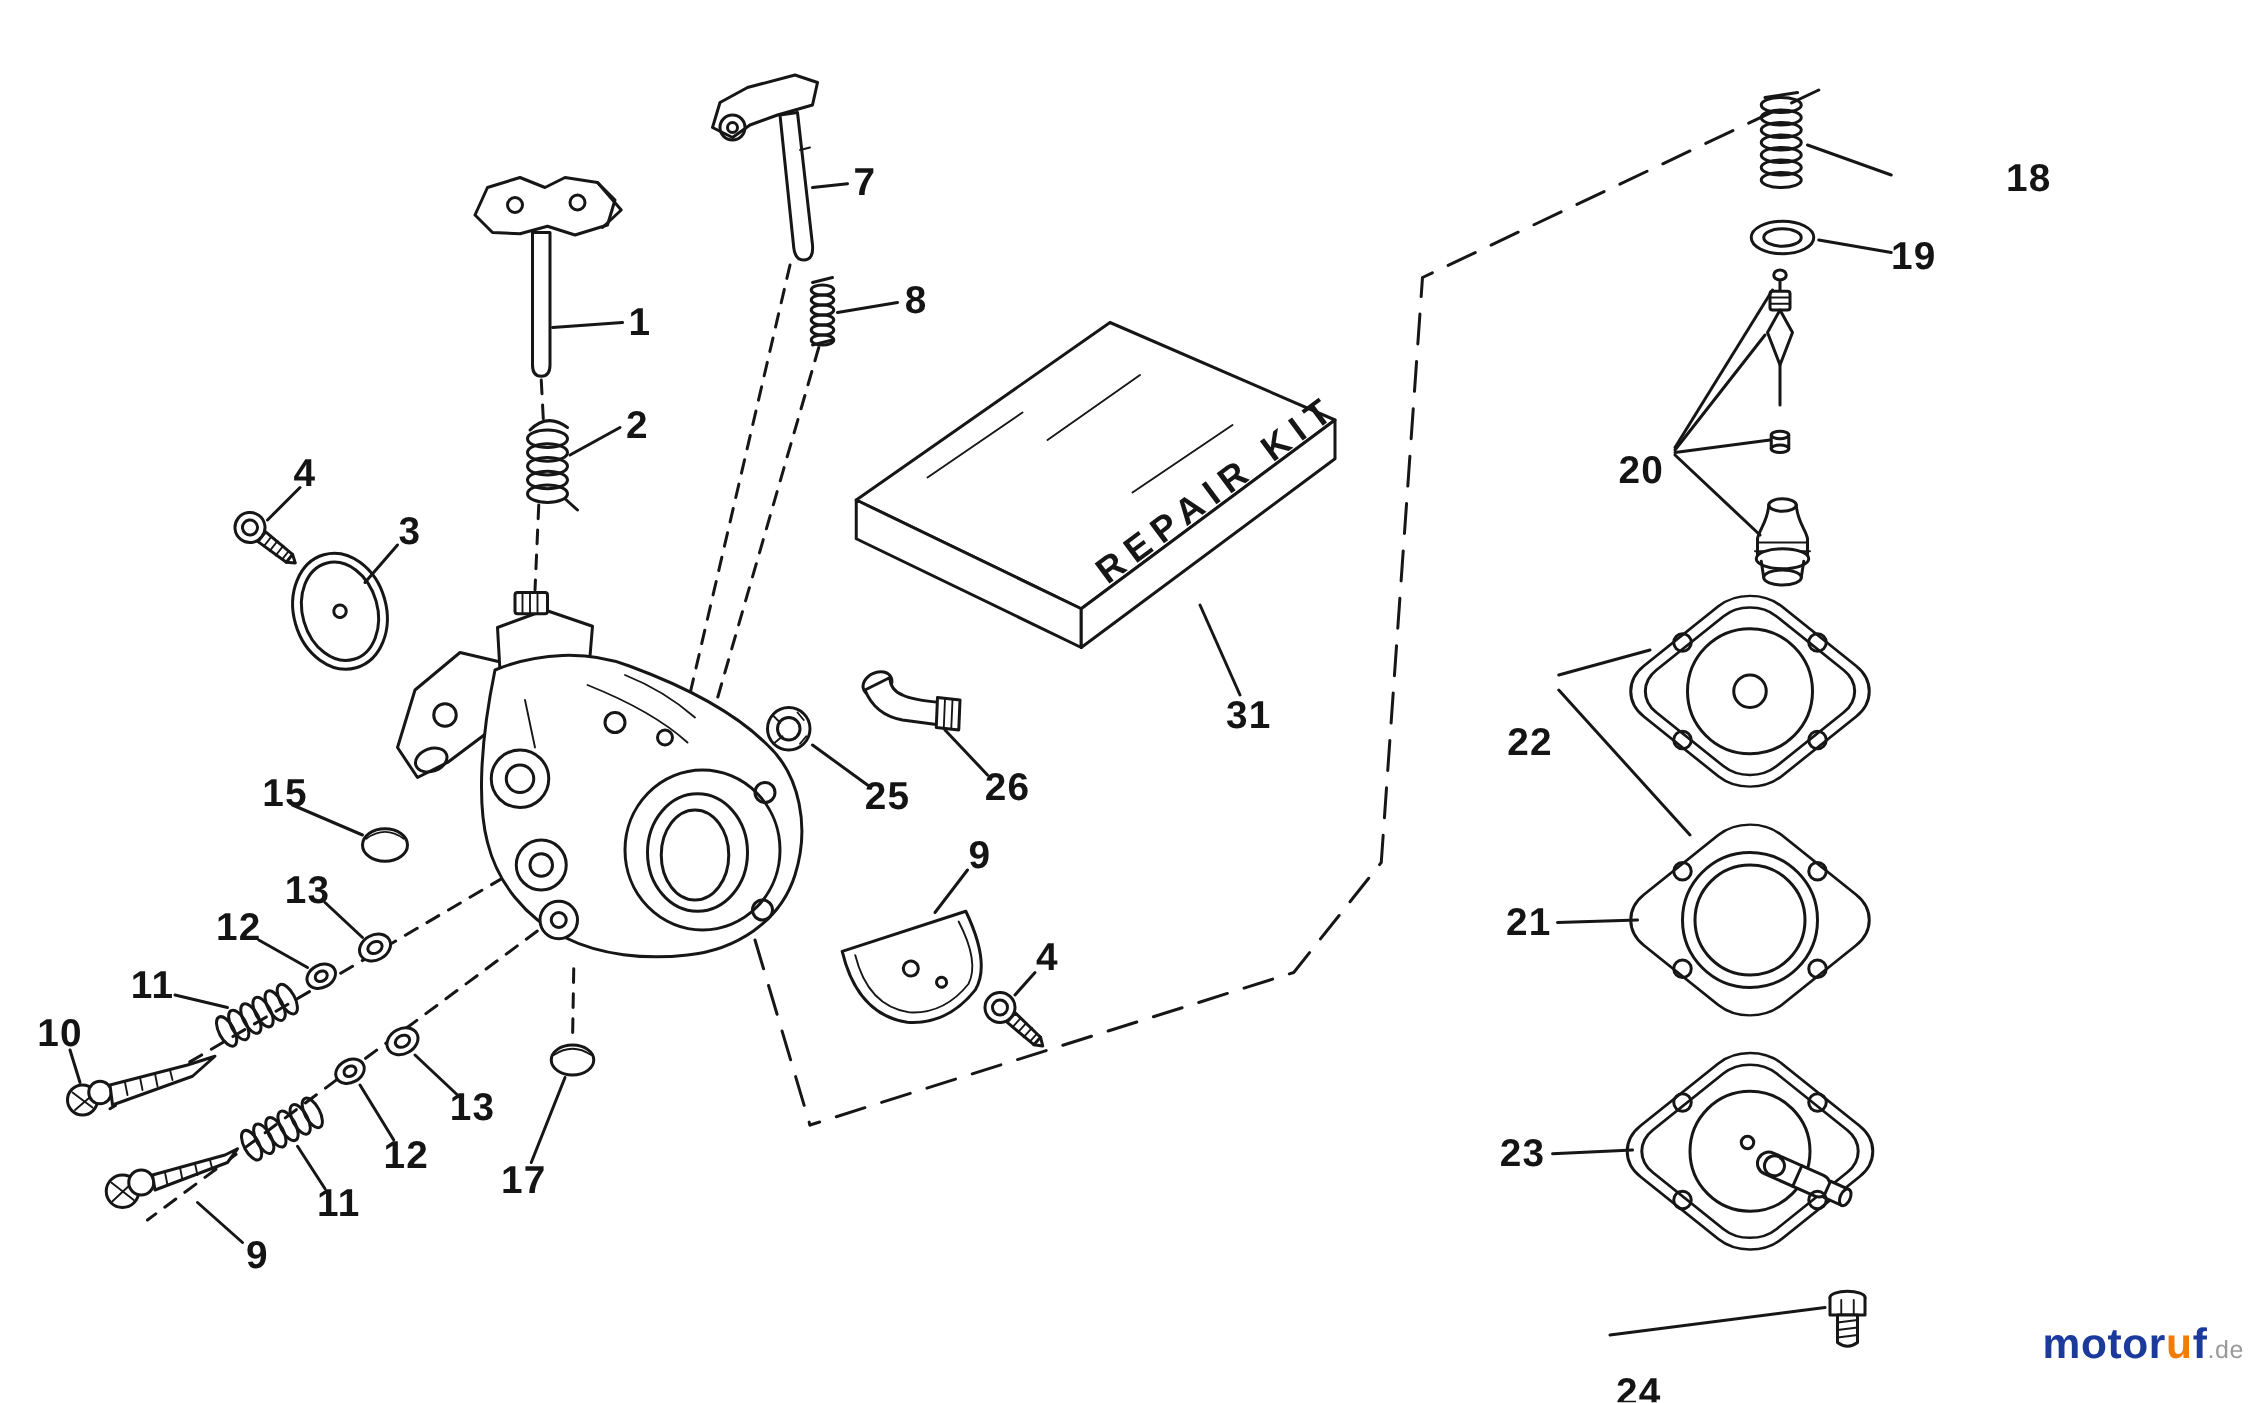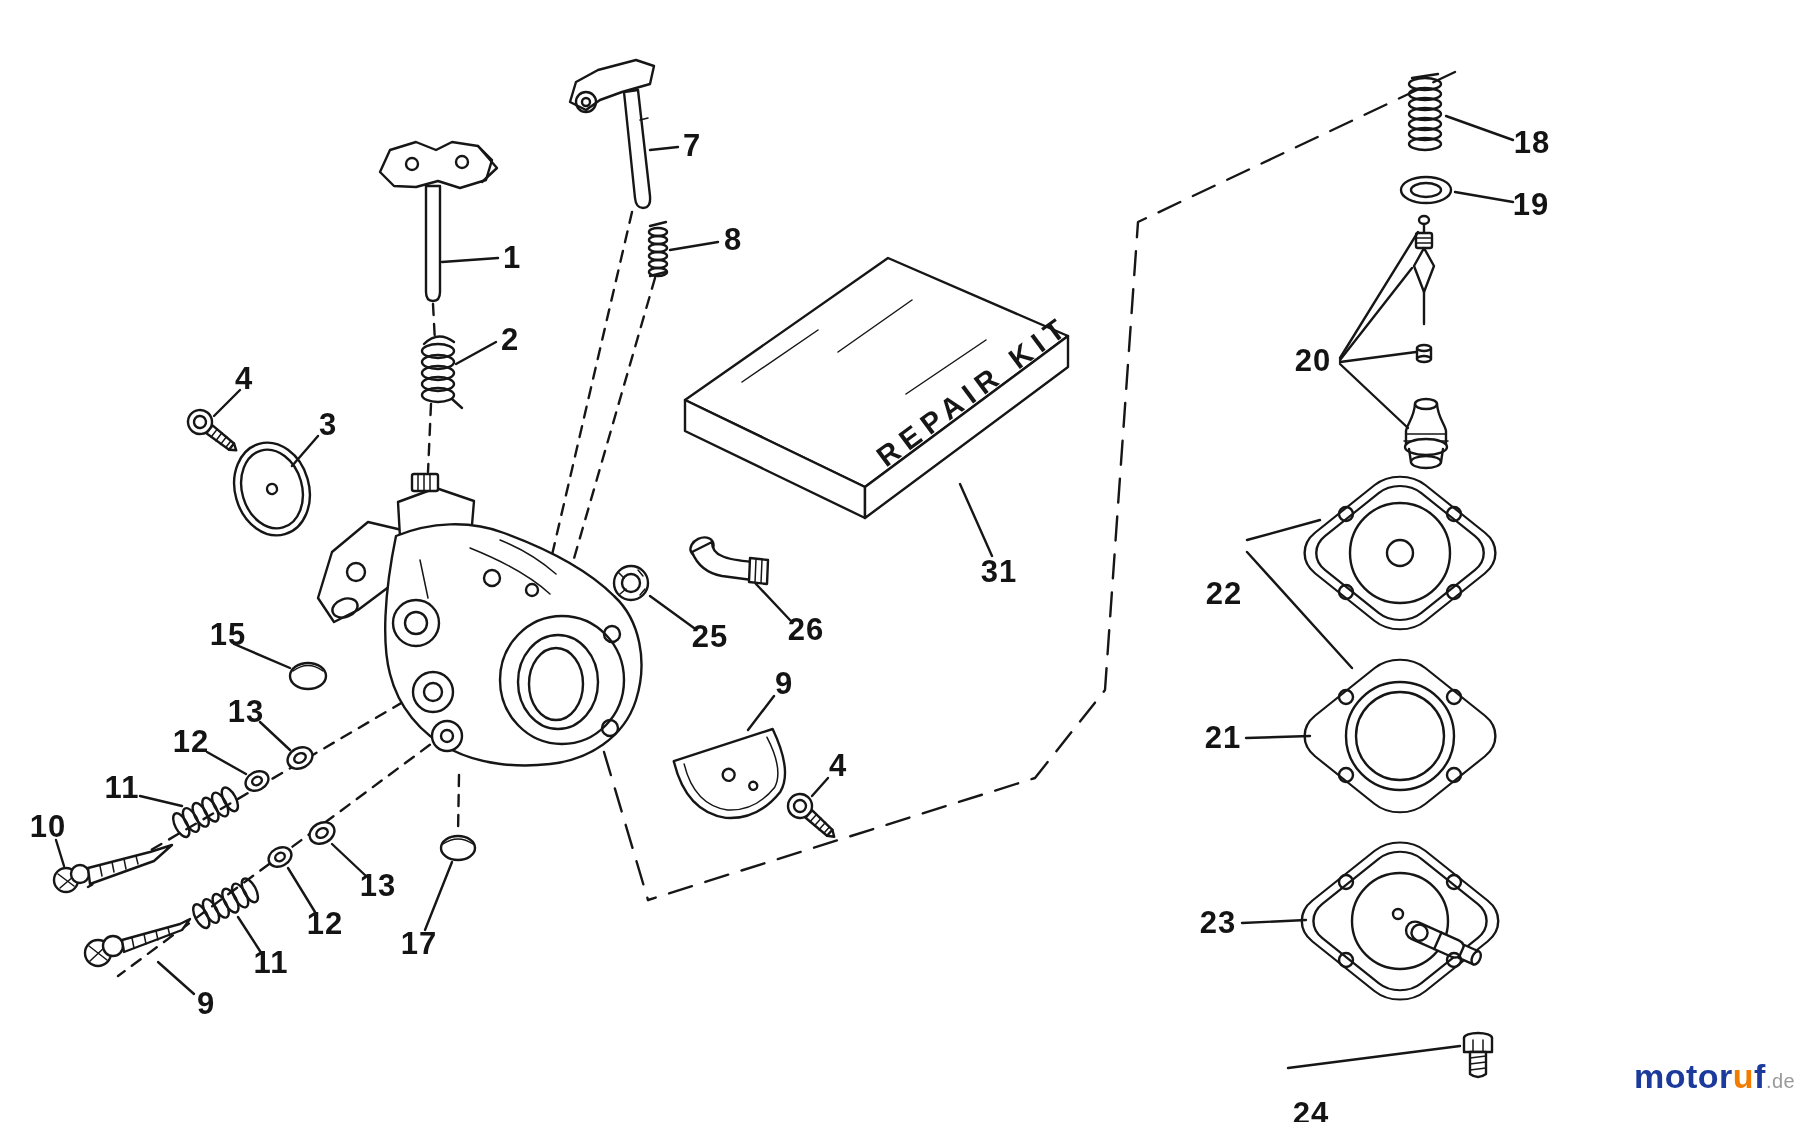--- a/index.html
+++ b/index.html
@@ -356,23 +356,23 @@
   <div class="callout" style="left:216px; top:635px;margin-left:12px;">15</div>
   <div class="callout" style="left:246px; top:712px;">13</div>
   <div class="callout" style="left:191px; top:742px;">12</div>
   <div class="callout" style="left:122px; top:788px;">11</div>
   <div class="callout" style="left:48px;  top:827px;">10</div>
   <div class="callout" style="left:378px; top:886px;">13</div>
   <div class="callout" style="left:325px; top:924px;">12</div>
   <div class="callout" style="left:271px; top:963px;">11</div>
   <div class="callout" style="left:206px; top:1004px;">9</div>
   <div class="callout" style="left:419px; top:944px;">17</div>
-  <div class="callout" style="left:1532px; top:143px;">18</div>
+  <div class="callout" style="left:1623px; top:143px;">18</div>
   <div class="callout" style="left:1531px; top:205px;">19</div>
-  <div class="callout" style="left:1313px; top:361px;">20</div>
+  <div class="callout" style="left:1313px; top:376px;">20</div>
   <div class="callout" style="left:1224px; top:546px;margin-top:48px;">22</div>
   <div class="callout" style="left:1223px; top:738px;">21</div>
   <div class="callout" style="left:1218px; top:923px;">23</div>
   <div class="callout" style="left:1263px; top:1114px;margin-left:48px;">24</div>
 
   <div class="watermark">
     <span style="color: rgb(27, 58, 155);">motor</span><span style="color: rgb(240, 124, 0);">u</span><span style="color: rgb(27, 58, 155);">f</span><span class="de" style="color: rgb(154, 154, 154);">.de</span>
   </div>
 
 </div>

